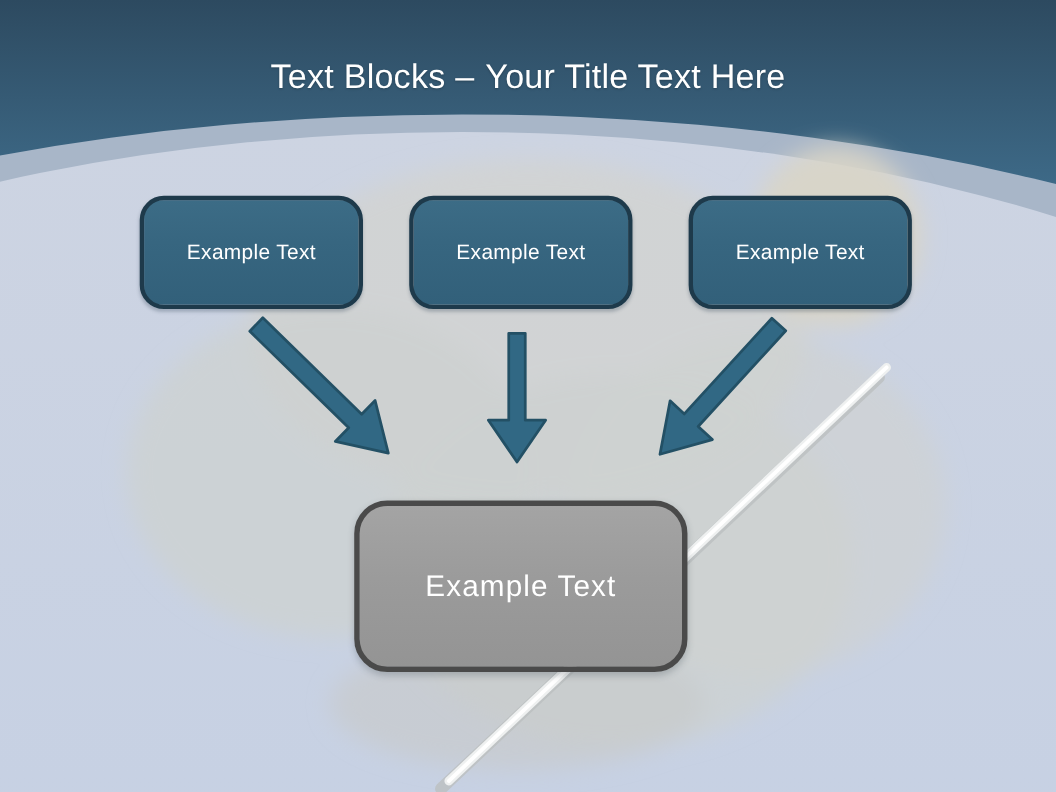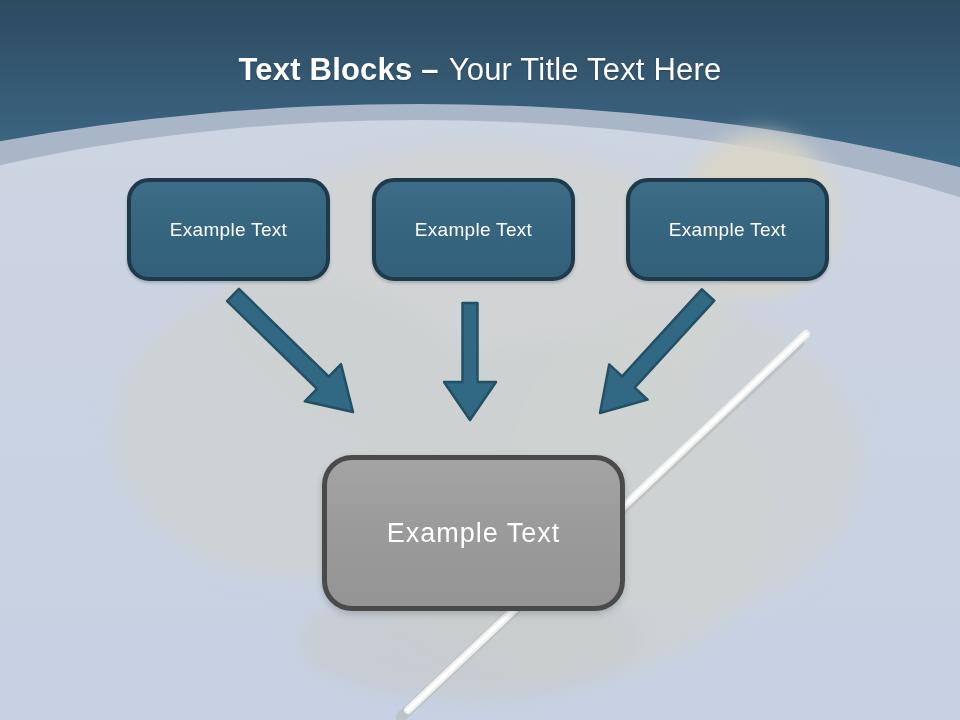--- a/index.html
+++ b/index.html
@@ -13,21 +13,21 @@
     background:linear-gradient(to bottom,var(--header-top) 0%,var(--header-mid) 55%,var(--header-bottom) 100%);
   }
   .bg-svg,.arrow-svg{position:absolute;left:0;top:0;width:960px;height:720px;}
   .page-title{
     position:absolute;left:0;top:52px;width:960px;
     text-align:center;color:var(--title-color);
     font-size:31px;line-height:1.15;letter-spacing:.2px;
     text-shadow:0 1px 2px rgba(0,0,0,.25);
     white-space:nowrap;
   }
-  .title-bold{font-weight:700;text-align:center;}
+  .title-bold{font-weight:400;text-align:center;}
   .title-light{font-weight:400;margin-left:10px;}
   .tblock{
     position:absolute;top:178px;width:203px;height:103px;box-sizing:border-box;
     background:linear-gradient(to bottom,#3c6c86 0%,var(--block-fill) 40%,#32607a 100%);
     border:4px solid var(--block-border);border-radius:22px;
     display:flex;align-items:center;justify-content:center;
     box-shadow:0 2px 3px rgba(30,50,70,.25);
   }
   .tblock .blabel{color:#fff;font-size:19px;letter-spacing:.3px;}
   .tblock-1{left:127px;}

